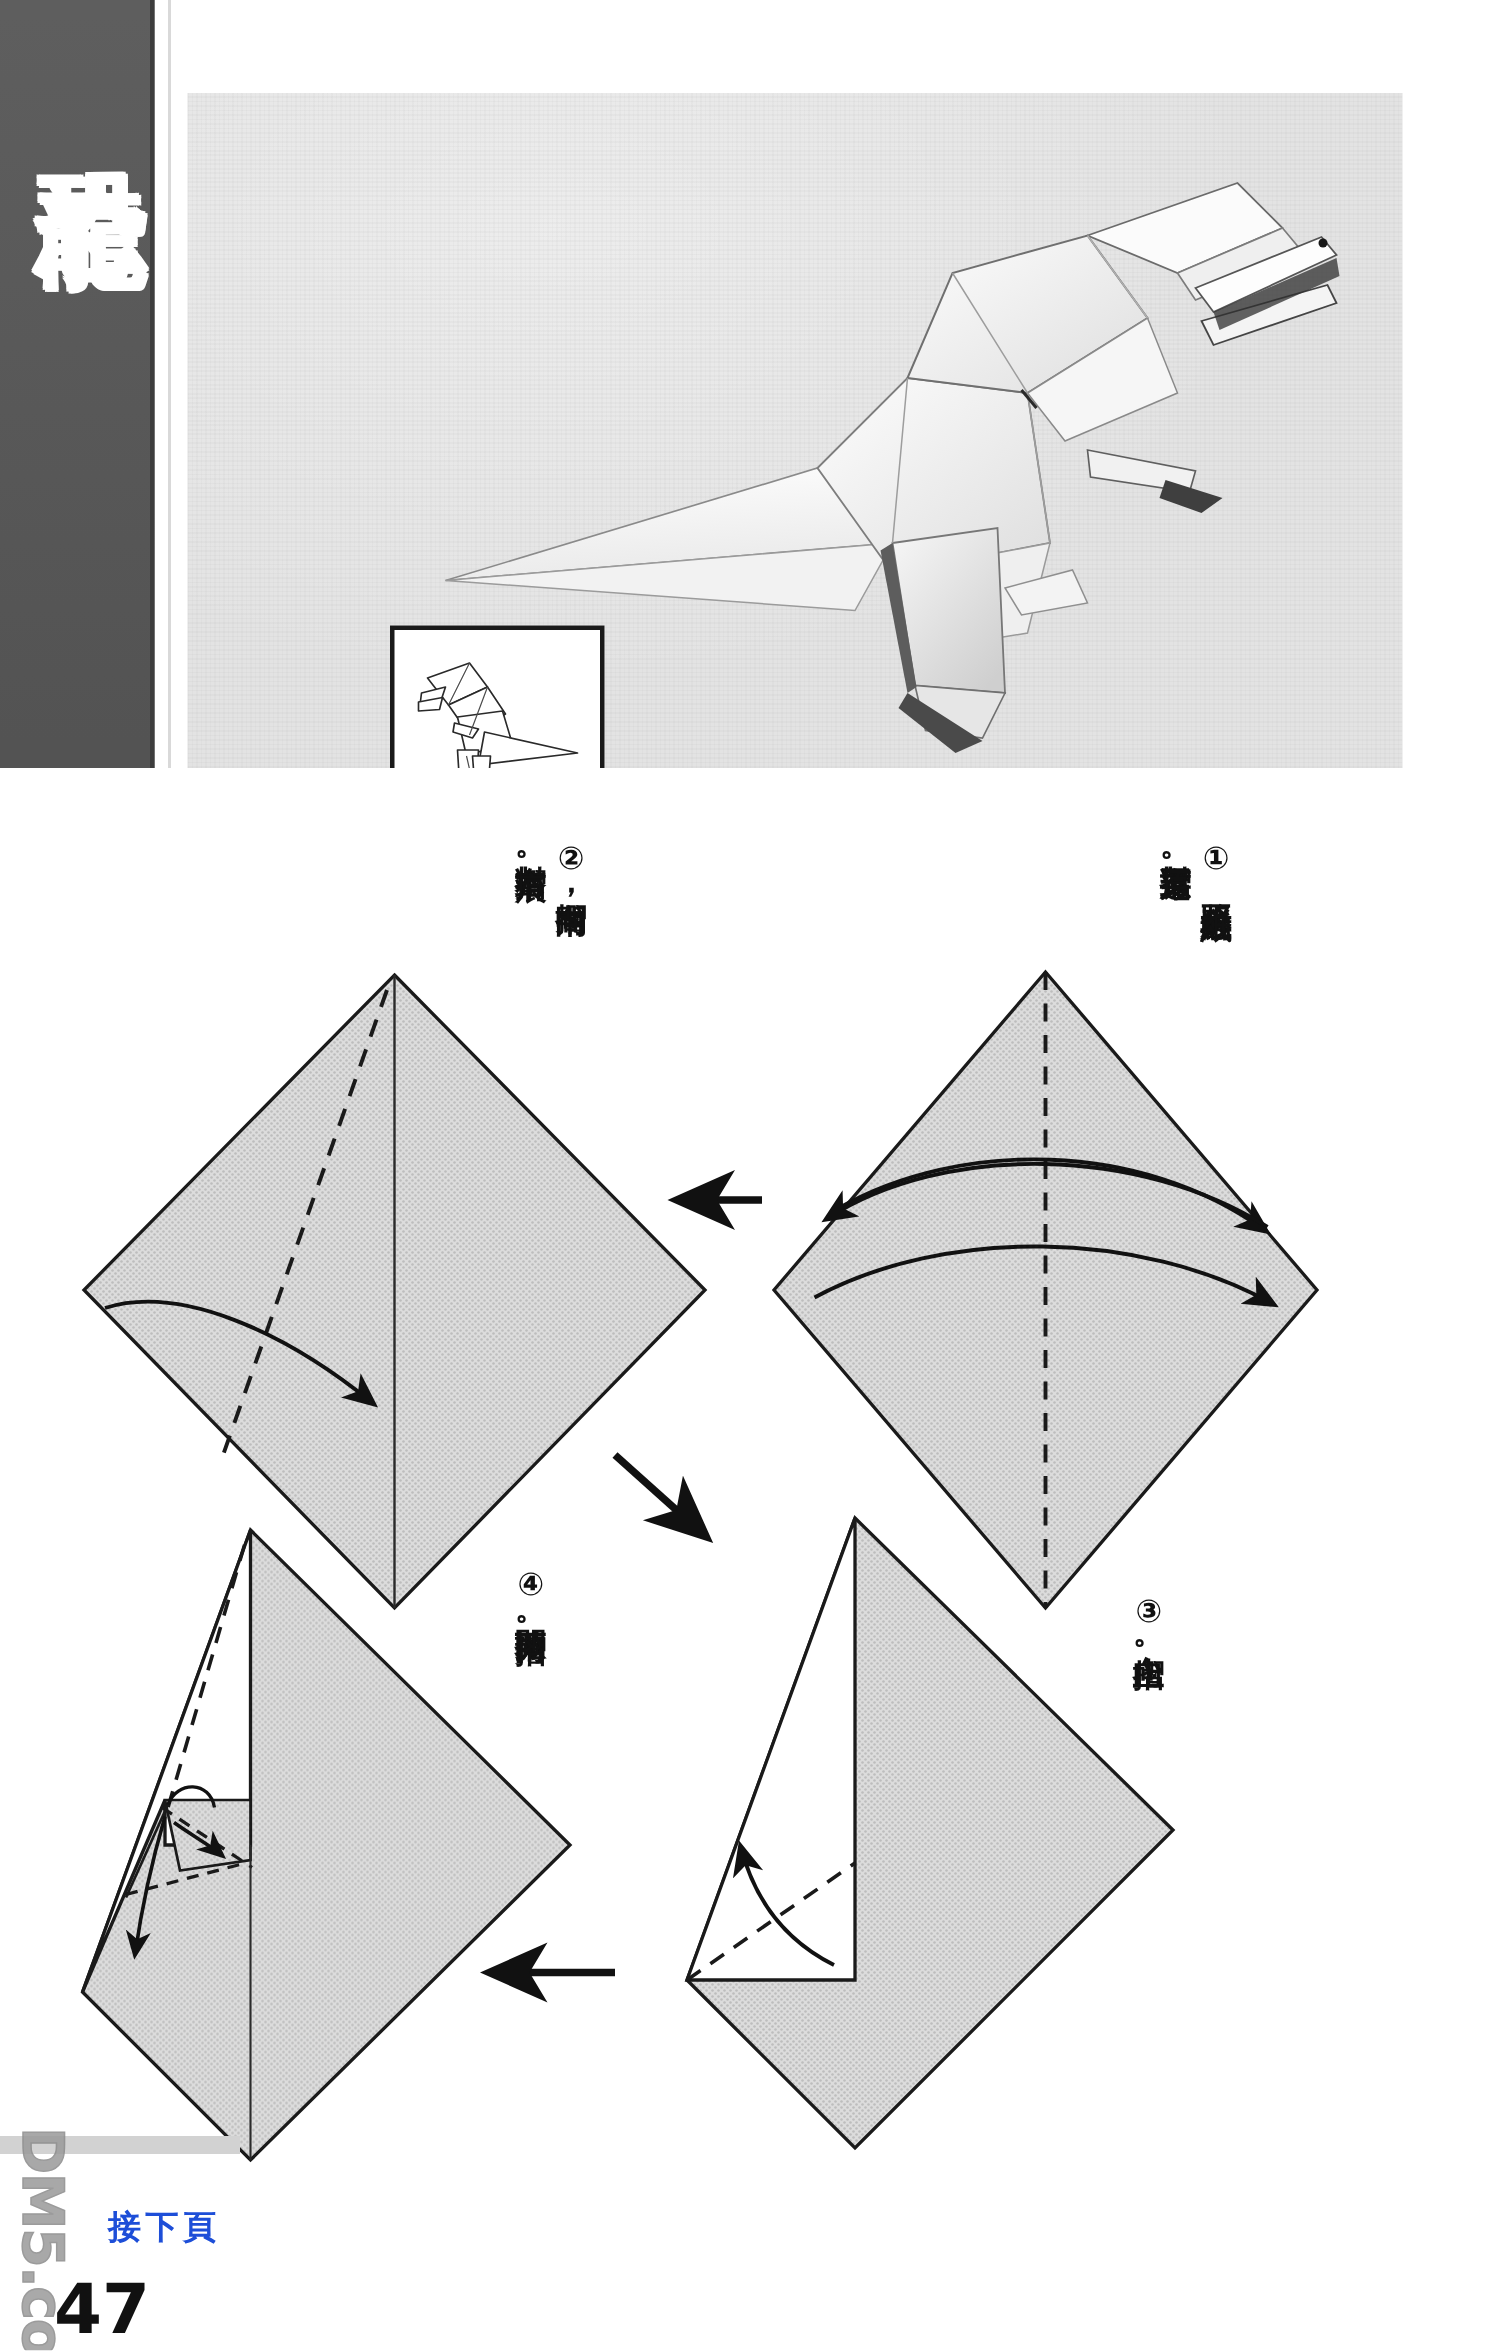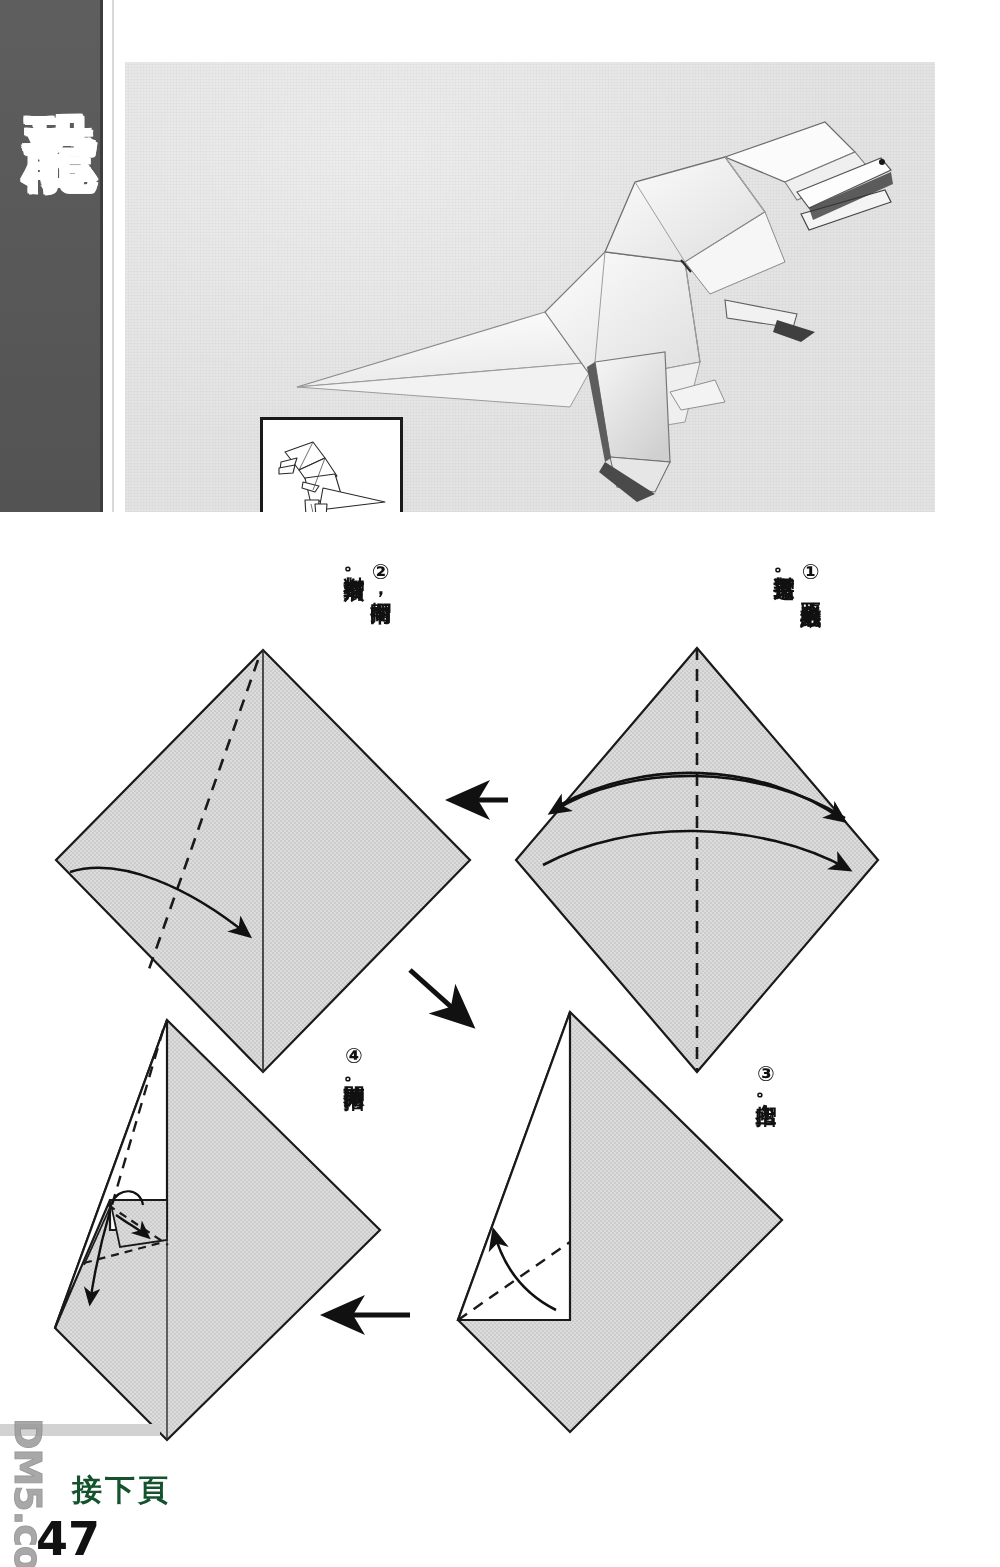--- a/index.html
+++ b/index.html
@@ -130,23 +130,23 @@
   #caption-3 { left: 752px; top: 1062px; }
   #caption-4 { left: 340px; top: 1044px; }
 
   
   #footer-note {
     position: absolute;
     left: 72px;
     top: 1470px;
     font-family: "DejaVu Sans", sans-serif;
     font-weight: bold;
-    font-size: 30px;
+    font-size: 22px;
     letter-spacing: 3px;
-    color: #14532d;
+    color: #1d4ed8;
   }
   #footer-bar {
     position: absolute;
     left: 0;
     top: 1424px;
     width: 160px;
     height: 12px;
     background: #d2d2d2;
   }
   #page-number {

